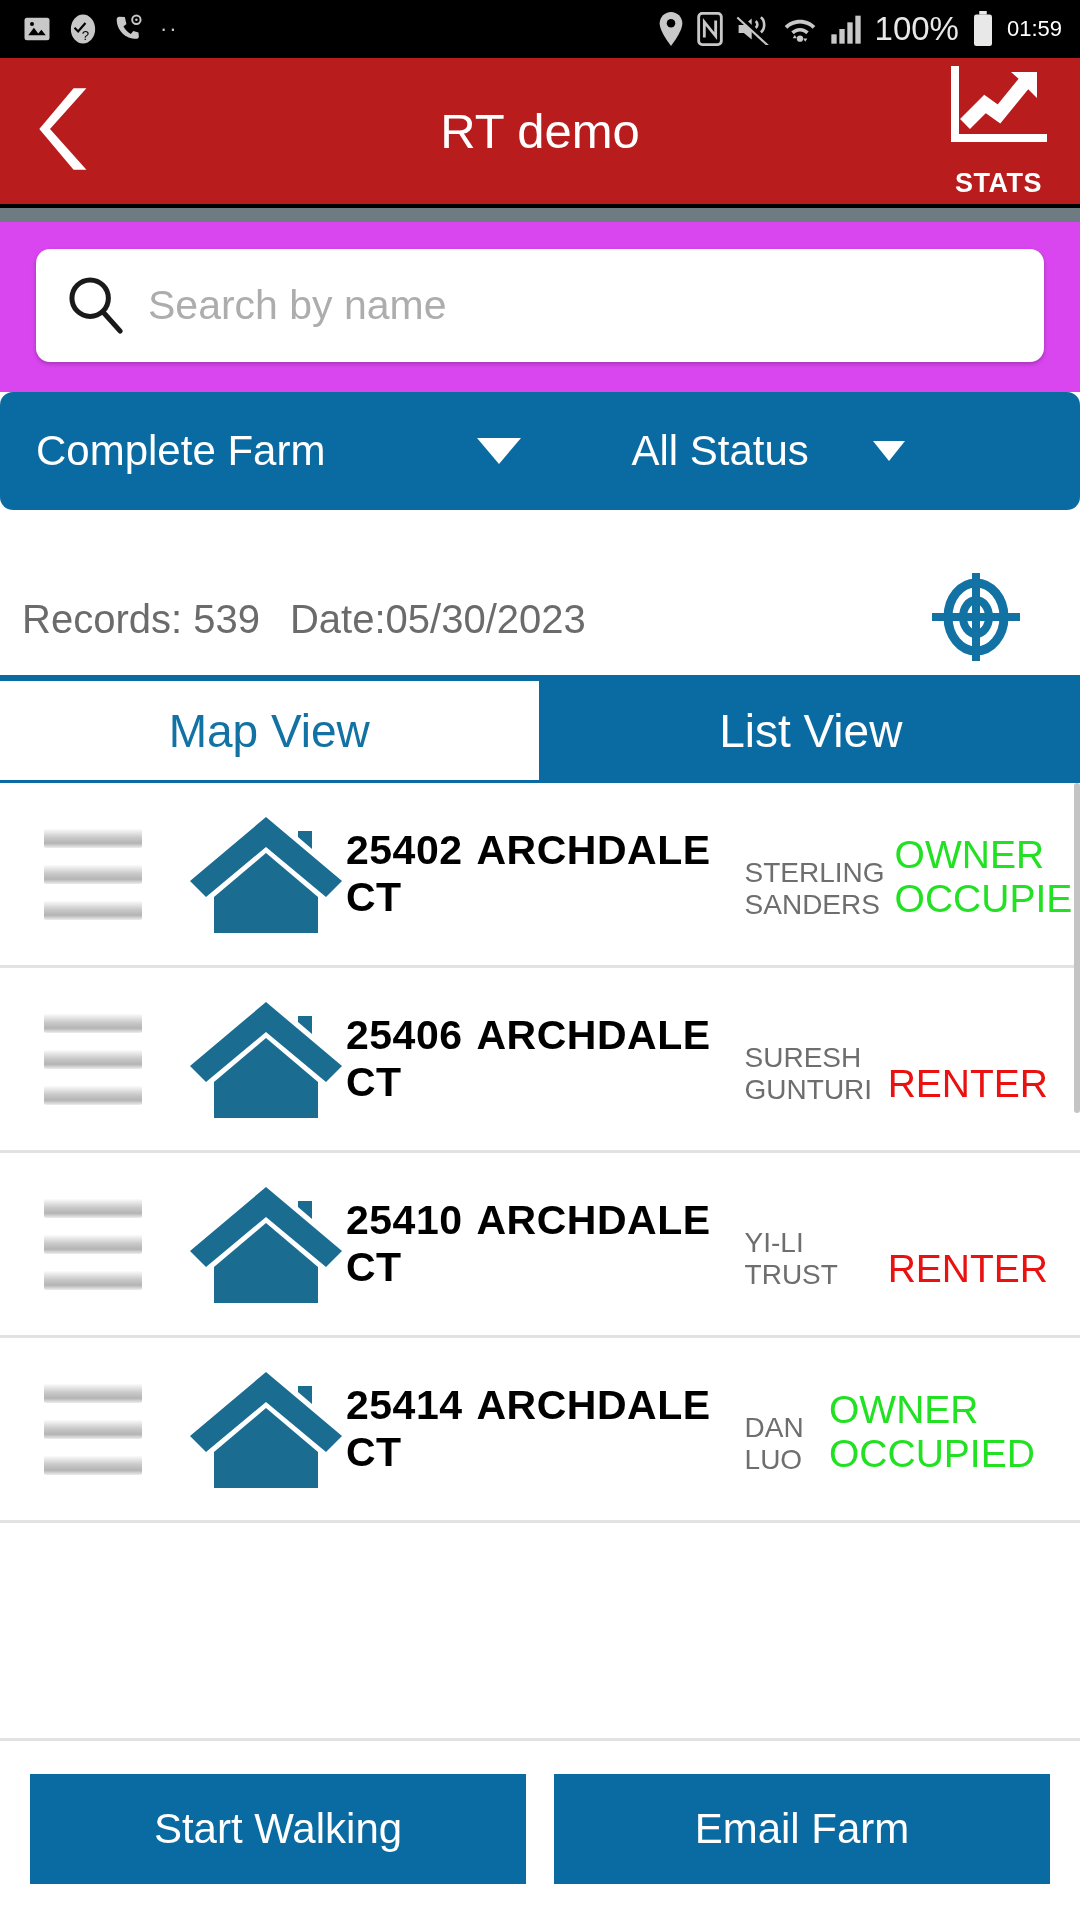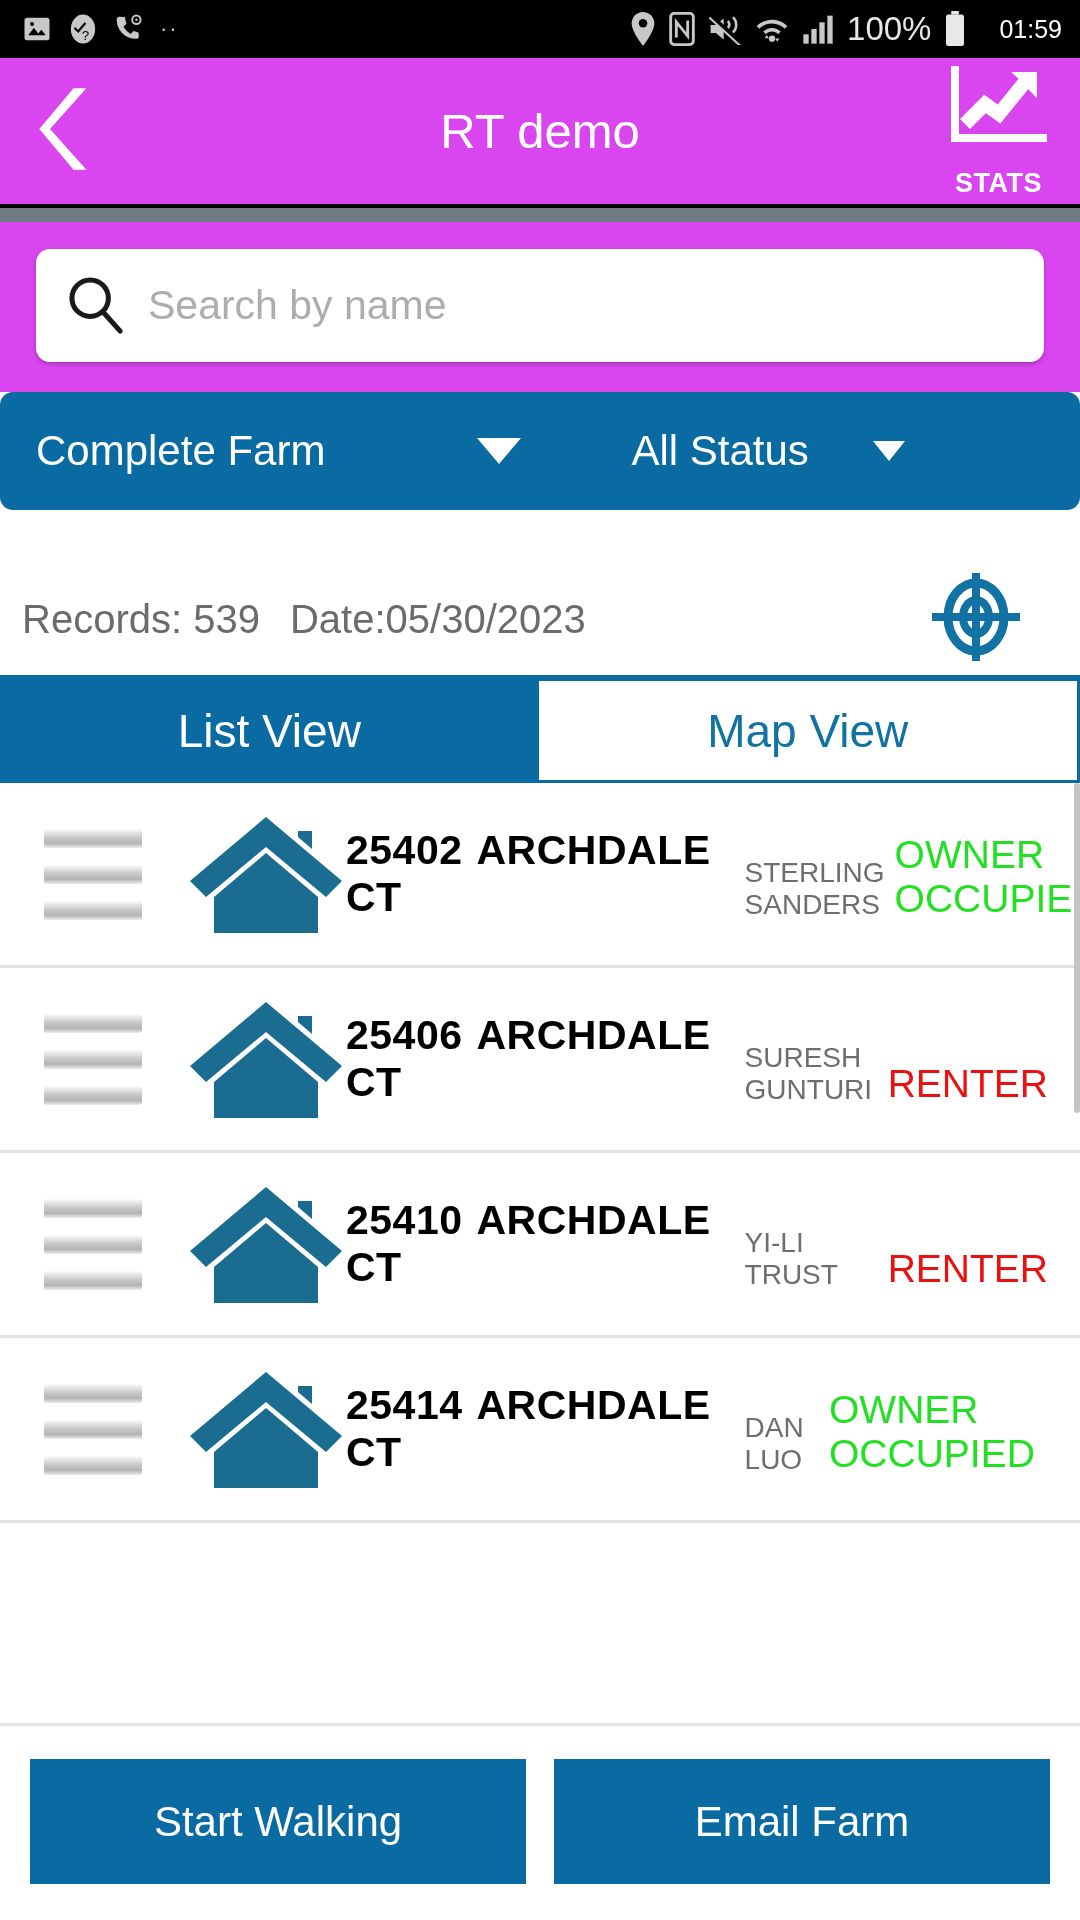--- a/index.html
+++ b/index.html
@@ -16,25 +16,25 @@
     height:58px; background:#000; color:#c8c8c8;
     display:flex; align-items:center; padding:0 18px 0 22px;
     flex:none;
   }
   .sb-left { display:flex; align-items:center; gap:16px; }
   .sb-right { margin-left:auto; display:flex; align-items:center; gap:13px; }
   .sb-ico { display:inline-flex; align-items:center; justify-content:center; }
   .sb-ico svg { display:block; }
   .sb-dots { letter-spacing:2px; font-size:22px; line-height:1; color:#c8c8c8; }
   .sb-pct { font-size:33px; color:#e8e8e8; letter-spacing:0px; }
-  .sb-clock { font-size:25px; color:#ffffff; margin-left:20px; }
+  .sb-clock { font-size:22px; color:#ffffff; margin-left:0; }
 
   
   .appbar {
-    height:150px; background:#d946ef; color:#fff;
+    height:150px; background:#b91c1c; color:#fff;
     display:flex; align-items:center; position:relative; flex:none;
     border-bottom:4px solid #000;
   }
   .back-btn { width:130px; display:flex; align-items:center; justify-content:center; }
   .appbar-title {
     position:absolute; left:0; right:0; text-align:center;
     font-size:49px; color:#ffffff; pointer-events:none;
   }
   .stats-btn {
     margin-left:auto; margin-right:24px; width:115px;
@@ -123,21 +123,21 @@
     position:absolute; right:0; top:0; width:6px; height:330px;
     background:#c4c4c4; border-radius:3px;
   }
 
   
   .bottombar {
     flex:none; background:#ffffff; border-top:3px solid #e2e2e2;
     padding:33px 30px 36px 30px; display:flex; gap:28px;
   }
   .action-btn {
-    flex:1; height:125px; background:#0a6ba3; color:#fff;
+    flex:1; height:110px; background:#0a6ba3; color:#fff;
     display:flex; align-items:center; justify-content:center;
     font-size:42px; border:none;
     font-family:"Liberation Sans", sans-serif;
   }
 </style>
 </head>
 <body>
 
 <div id="app">
 
@@ -270,25 +270,25 @@
           <ellipse cx="23" cy="23" rx="14" ry="17" fill="none" stroke="#1272a4" stroke-width="4.5"></ellipse>
           <ellipse cx="23" cy="23" rx="6.5" ry="8.5" fill="none" stroke="#1272a4" stroke-width="4"></ellipse>
           <path d="M23 1 V45" stroke="#1272a4" stroke-width="4"></path>
           <path d="M1 23 H45" stroke="#1272a4" stroke-width="4"></path>
         </svg>
       </span>
     </div>
   </div>
 
   <div class="tabs">
+    <div class="tab inactive">
+      <span>Map View</span>
+    </div>
     <div class="tab active">
       <span>List View</span>
-    </div>
-    <div class="tab inactive">
-      <span>Map View</span>
     </div>
   </div>
 
   <div class="list">
     <div class="scrollhint"></div>
 
     <div class="row">
       <div class="handle">
         <span></span>
           <span></span>

